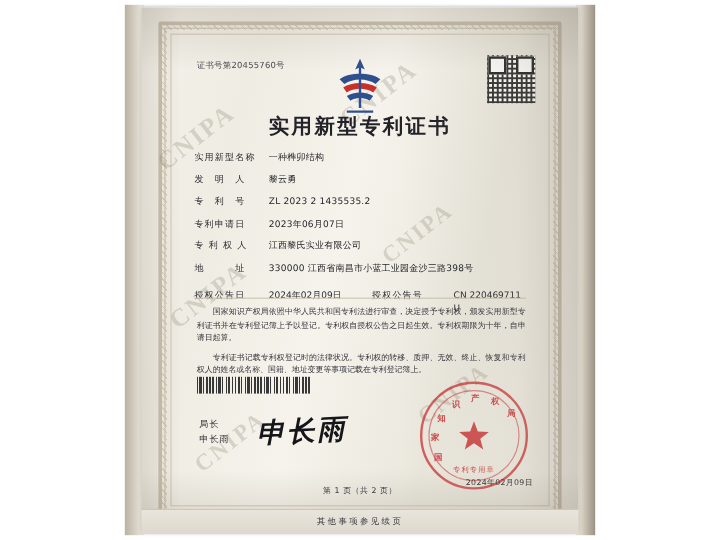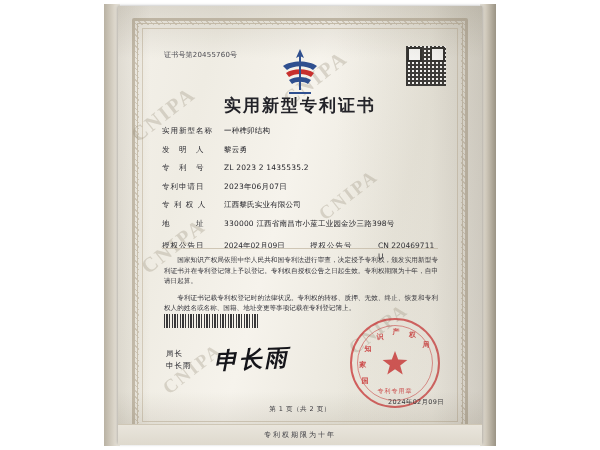--- a/index.html
+++ b/index.html
@@ -464,15 +464,15 @@
       <div class="seal-bottom-text">专利专用章</div>
     </div>
     <div class="seal-date">2024年02月09日</div>
 
     <div class="page-footer">第 1 页（共 2 页）</div>
 
     <div class="paper-shade"></div>
     <div class="paper-shade2"></div>
   </div>
 
-  <div class="bottom-strip">专利权期限为十年</div>
+  <div class="bottom-strip">其他事项参见续页</div>
 
 </div>
 
 </body></html>

